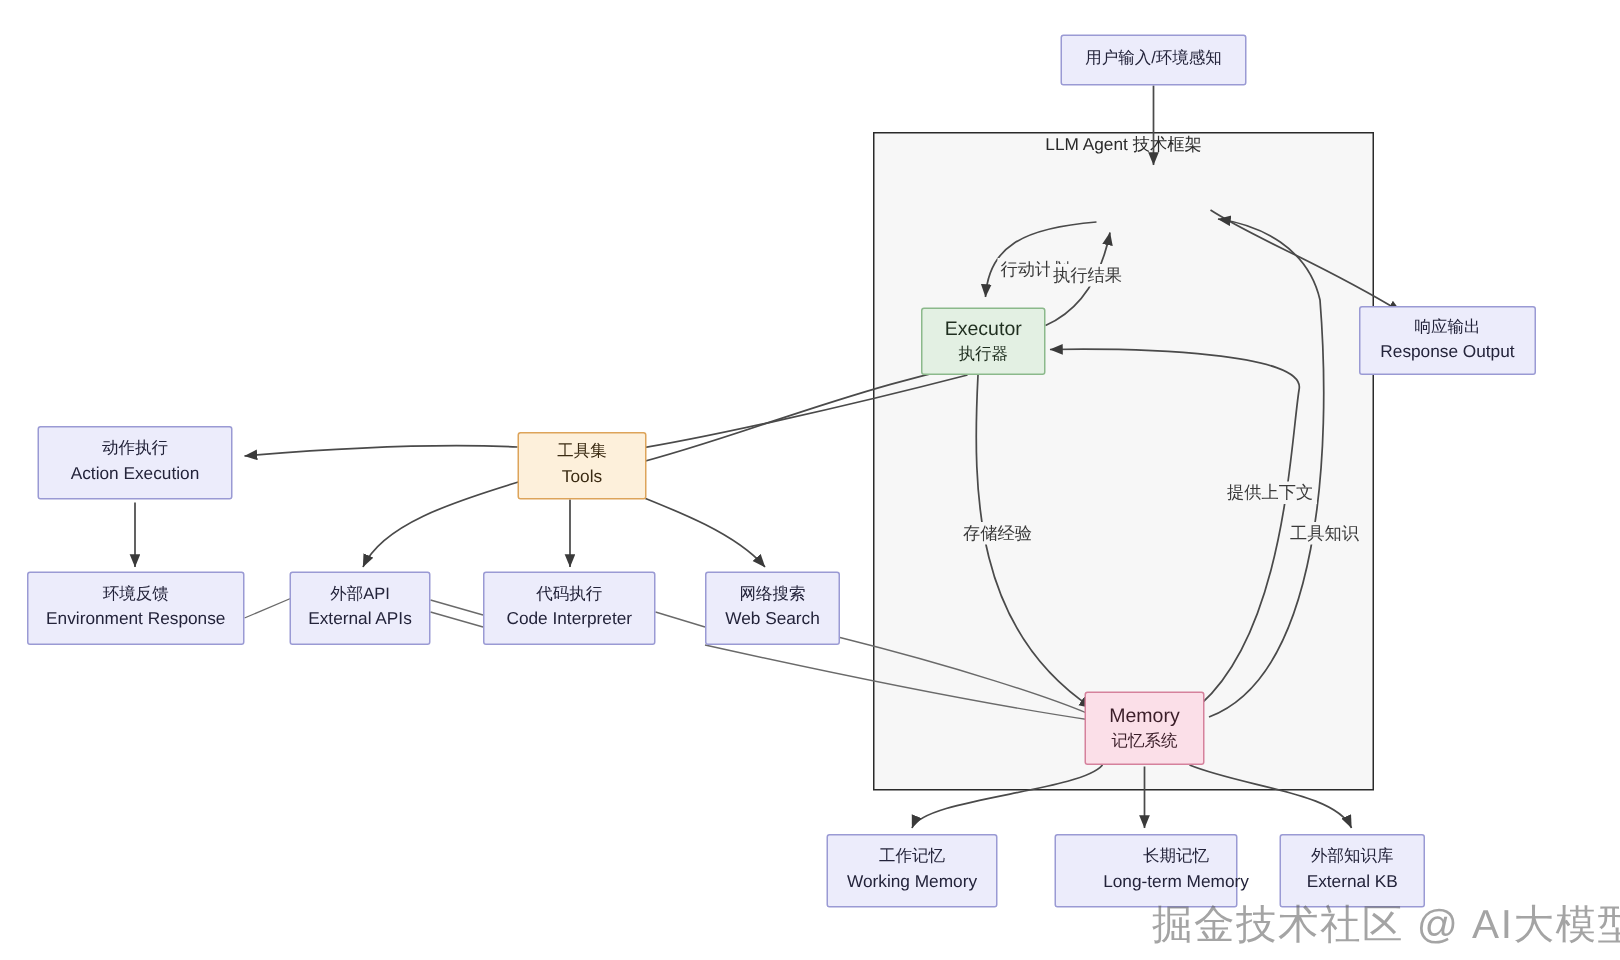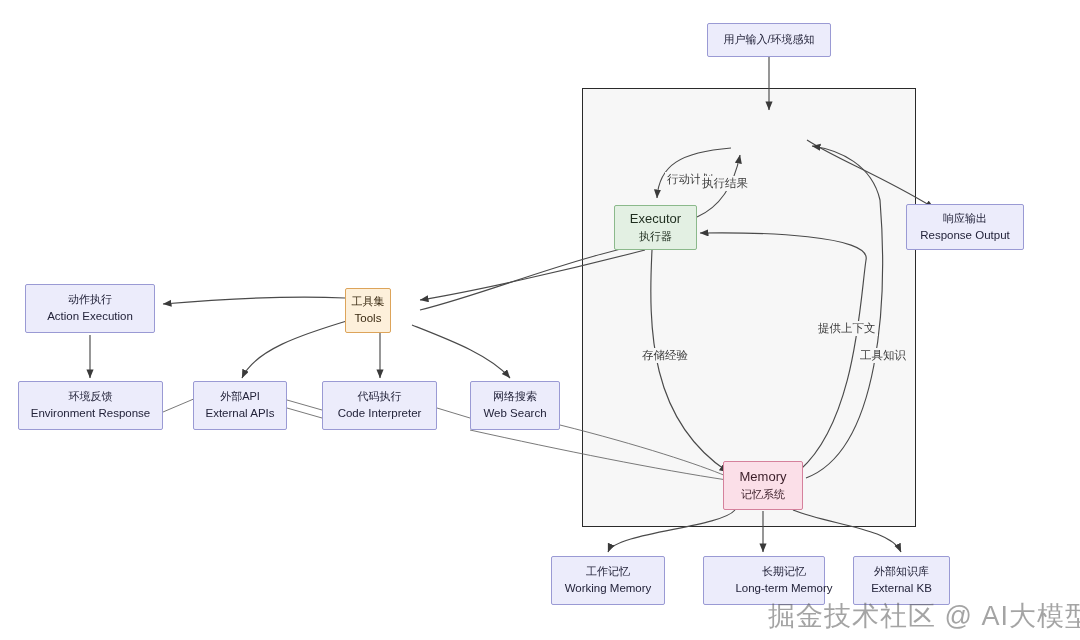--- a/index.html
+++ b/index.html
@@ -95,20 +95,21 @@
   .t-cn { font-size: 11px; }
   .t-en { font-size: 11.5px; }
   .t-lg-en { font-size: 13px; }
 </style>
 </head>
 <body>
 
 <div id="canvas">
 
   <div class="frame" style="left:582px; top:88px; width:334px; height:439px;"></div>
+  <div class="frame-title" style="left:582px; top:89px; width:334px;">LLM Agent 技术框架</div>
 
   <svg id="wires" viewBox="0 0 1080 640" xmlns="http://www.w3.org/2000/svg">
     <defs>
       <marker id="ah" markerWidth="9" markerHeight="9" refX="7.4" refY="3.1" orient="auto" markerUnits="strokeWidth">
         <path d="M0,0 L7.6,3.1 L0,6.2 z" fill="#3a3a3a"></path>
       </marker>
     </defs>
     <g fill="none" stroke="#4a4a4a" stroke-width="1.15" marker-end="url(#ah)">
 
       <path d="M769,57 L769,110"></path>
@@ -164,21 +165,21 @@
   <div class="node green" style="left:614px; top:205px; width:83px; height:45px;">
     <span class="ln t-lg-en">Executor</span>
     <span class="ln t-cn">执行器</span>
   </div>
 
   <div class="node pink" style="left:723px; top:461px; width:80px; height:49px;">
     <span class="ln t-lg-en">Memory</span>
     <span class="ln t-cn">记忆系统</span>
   </div>
 
-  <div class="node orange" style="left:345px; top:288px; width:46px; height:45px;">
+  <div class="node orange" style="left:345px; top:288px; width:86px; height:45px;">
     <span class="ln t-cn">工具集</span>
     <span class="ln t-en">Tools</span>
   </div>
 
   <div class="node purple" style="left:906px; top:204px; width:118px; height:46px;">
     <span class="ln t-cn">响应输出</span>
     <span class="ln t-en">Response Output</span>
   </div>
 
   <div class="node purple" style="left:25px; top:284px; width:130px; height:49px;">

